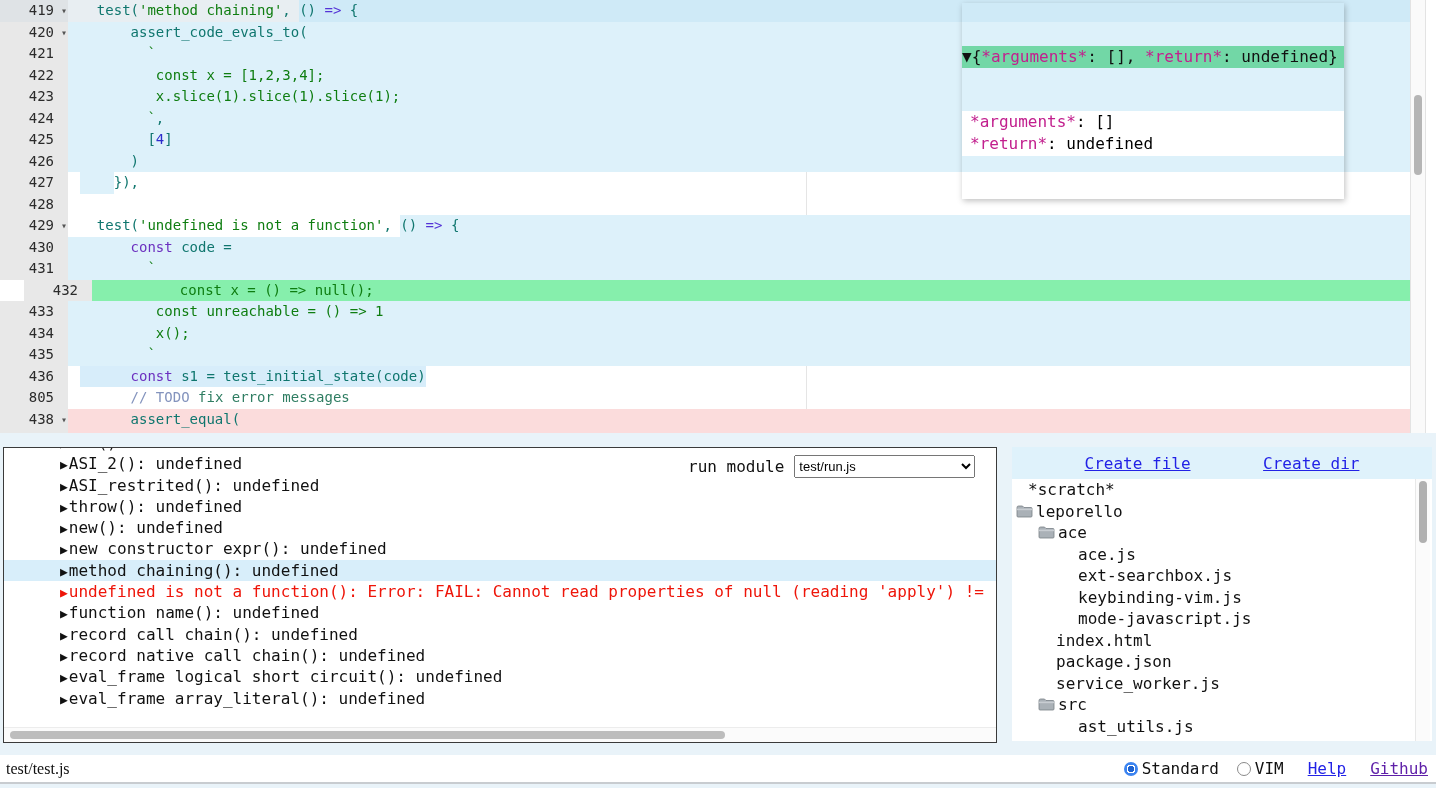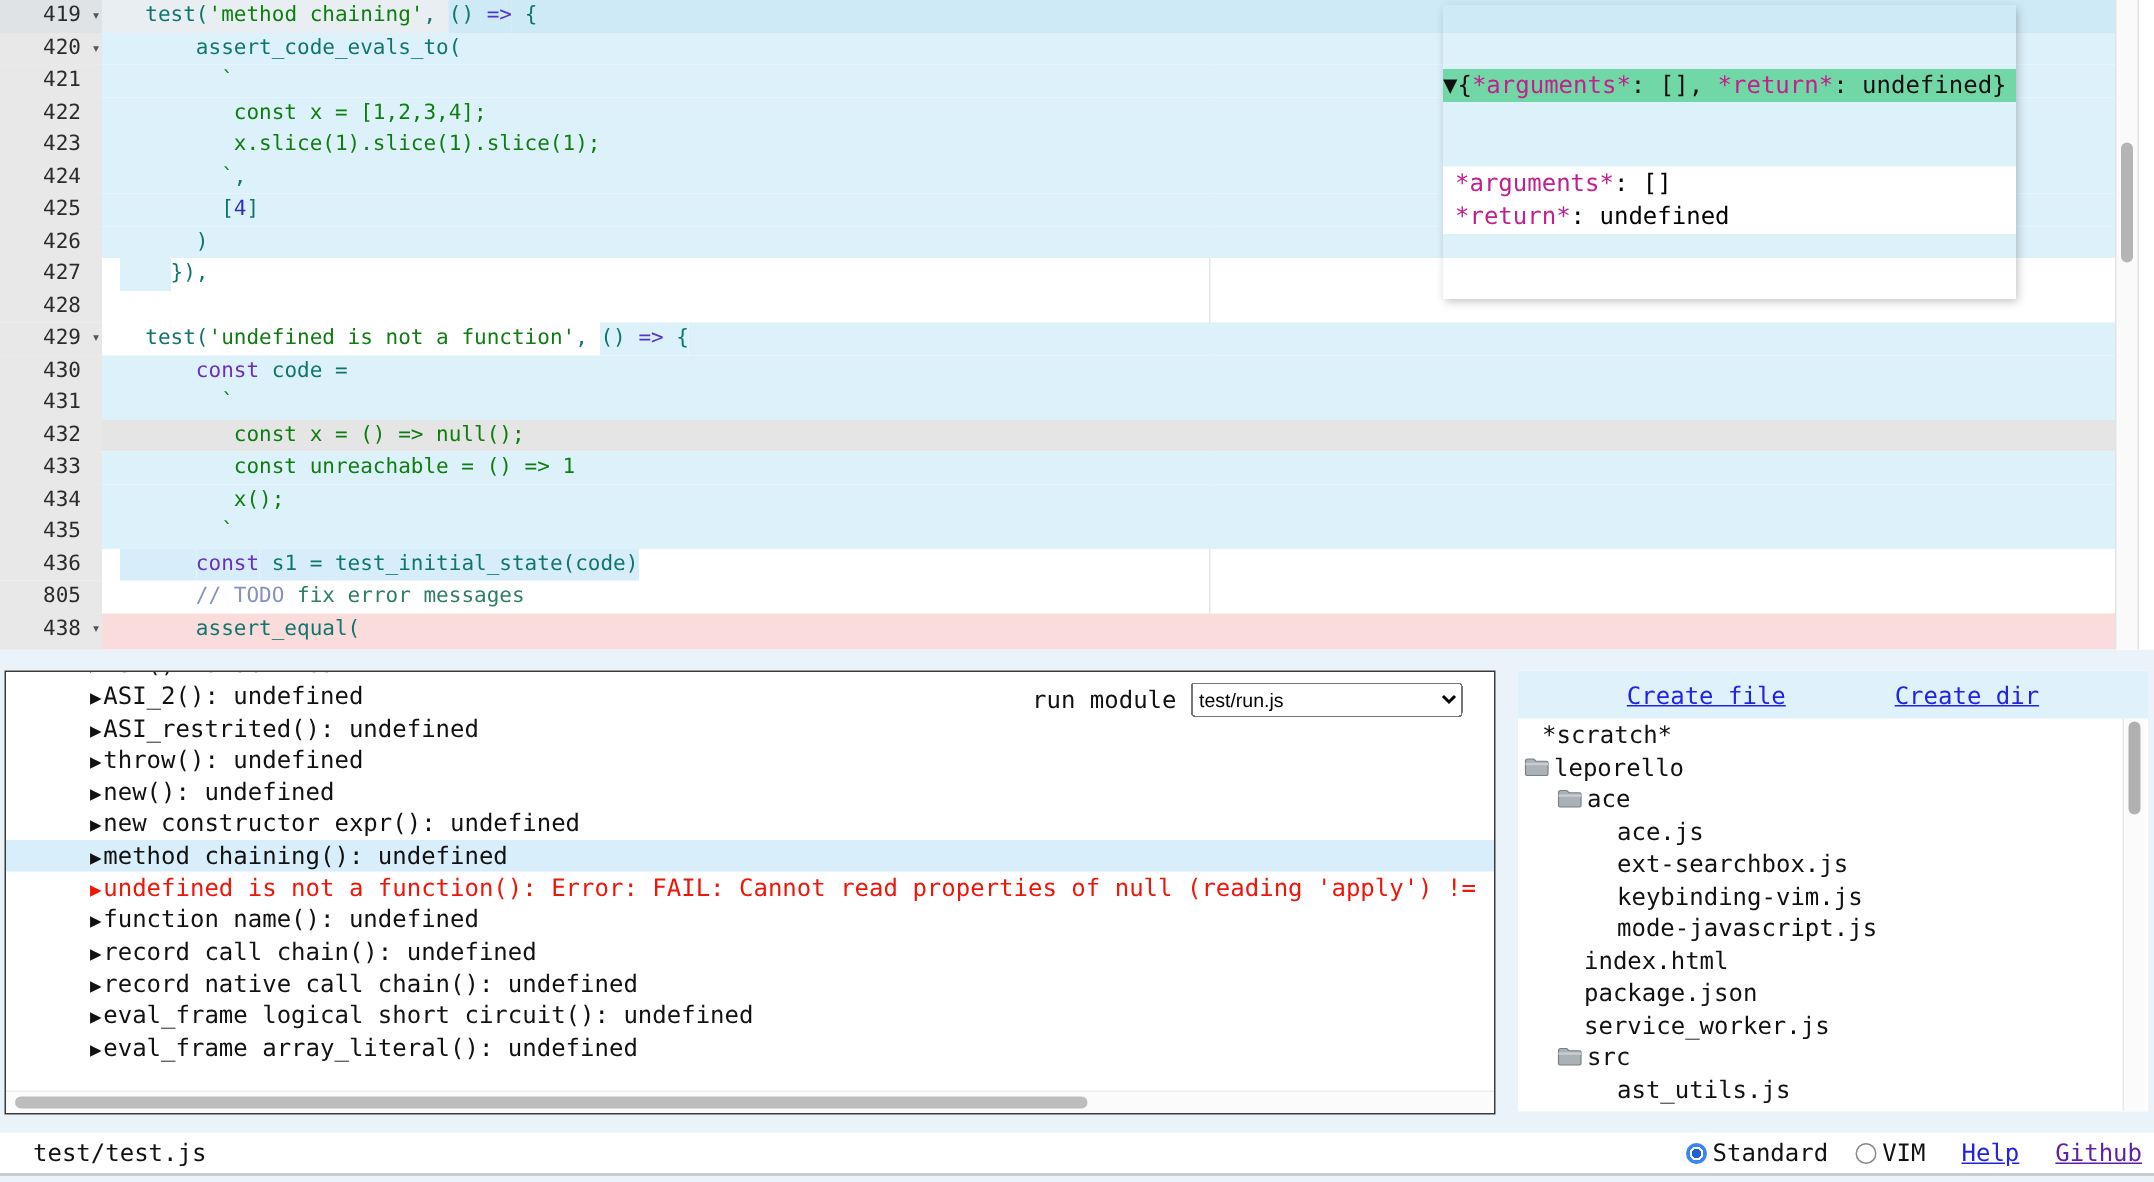--- a/index.html
+++ b/index.html
@@ -58,21 +58,21 @@
   .tree{position:relative;height:262px;overflow:hidden;}
   .titem{height:21.5px;line-height:21.5px;font-size:16px;white-space:pre;color:#111;display:flex;align-items:center;}
   .ind-0{padding-left:4px;} .ind-1{padding-left:26px;} .ind-s{padding-left:16px;}
   .ind-2{padding-left:44px;} .ind-3{padding-left:66px;}
   .ficon{display:inline-block;margin-right:3px;line-height:0;}
   .tree-lane{position:absolute;right:2px;top:0;width:14px;height:262px;background:#fbfbfb;border-left:1px solid #e8e8e8;}
   .tree-thumb{position:absolute;left:3px;top:2px;width:8px;height:62px;border-radius:4px;background:#b0b0b0;}
   
   .statusbar{position:absolute;left:0;top:755px;width:1436px;height:27px;background:#fff;
              display:flex;align-items:center;font-size:16px;color:#111;}
-  .sb-file{margin-left:22px;}
+  .sb-file{margin-left:6px;font-family:Liberation Serif, serif;}
   .sb-right{margin-left:auto;display:flex;align-items:center;margin-right:8px;}
   .radio{width:14px;height:14px;border-radius:50%;display:inline-block;box-sizing:border-box;margin-right:4px;}
   .radio.on{background:radial-gradient(circle,#1e62d0 0 3px,#ffffff 3px 4.5px,#3c84f0 4.5px 7px);}
   .radio.off{background:#fff;border:1.5px solid #8a8a8a;}
   .sb-group{display:flex;align-items:center;margin-left:18px;}
   .sb-link{margin-left:24px;text-decoration:underline;}
   .lk-help{color:#2222e6;} .lk-github{color:#5e1fa8;}
   .bottom-strip{position:absolute;left:0;top:782px;width:1436px;height:2px;background:#c8ccd0;}
 </style>
 </head>
@@ -89,21 +89,21 @@
       <div class="crow" style="background: rgb(221, 241, 250);"><div class="gut"><span class="gnum">422</span></div><div class="cc"><span class="tok-s">         const x = [1,2,3,4];</span></div><div class="fillr"></div></div>
       <div class="crow" style="background: rgb(221, 241, 250);"><div class="gut"><span class="gnum">423</span></div><div class="cc"><span class="tok-s">         x.slice(1).slice(1).slice(1);</span></div><div class="fillr"></div></div>
       <div class="crow" style="background: rgb(221, 241, 250);"><div class="gut"><span class="gnum">424</span></div><div class="cc"><span class="tok-s">        `</span><span class="tok-d">,</span></div><div class="fillr"></div></div>
       <div class="crow" style="background: rgb(221, 241, 250);"><div class="gut"><span class="gnum">425</span></div><div class="cc"><span class="tok-d">        [</span><span class="tok-n">4</span><span class="tok-d">]</span></div><div class="fillr"></div></div>
       <div class="crow" style="background: rgb(221, 241, 250);"><div class="gut"><span class="gnum">426</span></div><div class="cc"><span class="tok-d">      )</span></div><div class="fillr"></div></div>
       <div class="crow"><div class="gut"><span class="gnum">427</span></div><div class="cc"><span class="tok-d hl-hB">    </span><span class="tok-d">}),</span></div><div class="fillr"></div></div>
       <div class="crow"><div class="gut"><span class="gnum">428</span></div><div class="cc"></div><div class="fillr"></div></div>
       <div class="crow"><div class="gut"><span class="gnum">429</span><span class="fold">▾</span></div><div class="cc"><span class="tok-d">  test(</span><span class="tok-s">'undefined is not a function'</span><span class="tok-d">, </span><span class="tok-d hl-hB">() </span><span class="tok-a hl-hB">=&gt;</span><span class="tok-d hl-hB"> {</span></div><div class="fillr" style="background: rgb(221, 241, 250);"></div></div>
       <div class="crow" style="background: rgb(221, 241, 250);"><div class="gut"><span class="gnum">430</span></div><div class="cc"><span class="tok-d">      </span><span class="tok-k">const</span><span class="tok-d"> code =</span></div><div class="fillr"></div></div>
       <div class="crow" style="background: rgb(221, 241, 250);"><div class="gut"><span class="gnum">431</span></div><div class="cc"><span class="tok-s">        `</span></div><div class="fillr"></div></div>
-      <div class="crow" style="background: #e5e5e5;"><div class="gut"><span class="gnum">432</span></div><div class="cc"><span class="tok-s">         const x = () =&gt; null();</span></div><div class="fillr"></div></div>
+      <div class="crow" style="background: #86efac; margin-left: 24px;"><div class="gut"><span class="gnum">432</span></div><div class="cc"><span class="tok-s">         const x = () =&gt; null();</span></div><div class="fillr"></div></div>
       <div class="crow" style="background: rgb(221, 241, 250);"><div class="gut"><span class="gnum">433</span></div><div class="cc"><span class="tok-s">         const unreachable = () =&gt; 1</span></div><div class="fillr"></div></div>
       <div class="crow" style="background: rgb(221, 241, 250);"><div class="gut"><span class="gnum">434</span></div><div class="cc"><span class="tok-s">         x();</span></div><div class="fillr"></div></div>
       <div class="crow" style="background: rgb(221, 241, 250);"><div class="gut"><span class="gnum">435</span></div><div class="cc"><span class="tok-s">        `</span></div><div class="fillr"></div></div>
       <div class="crow"><div class="gut"><span class="gnum">436</span></div><div class="cc"><span class="tok-d hl-hC">      </span><span class="tok-k hl-hC">const</span><span class="tok-d hl-hC"> s1 = test_initial_state(code)</span></div><div class="fillr"></div></div>
       <div class="crow"><div class="gut"><span class="gnum">805</span></div><div class="cc"><span class="tok-d">      </span><span class="tok-ct">// TODO</span><span class="tok-cg"> fix error messages</span></div><div class="fillr"></div></div>
       <div class="crow" style="background: rgb(251, 220, 220);"><div class="gut"><span class="gnum">438</span><span class="fold">▾</span></div><div class="cc"><span class="tok-d">      assert_equal(</span></div><div class="fillr"></div></div>
       <div class="crow" style="background: rgb(251, 220, 220);"><div class="gut"><span class="gnum">439</span></div><div class="cc"><span class="tok-d">          root_calltree_node(s1)</span></div><div class="fillr"></div></div>
     </div>
   <div class="vlane" style="left:1410px;height:433px;">
     <div class="vthumb" style="top:95px;height:80px;"></div>

